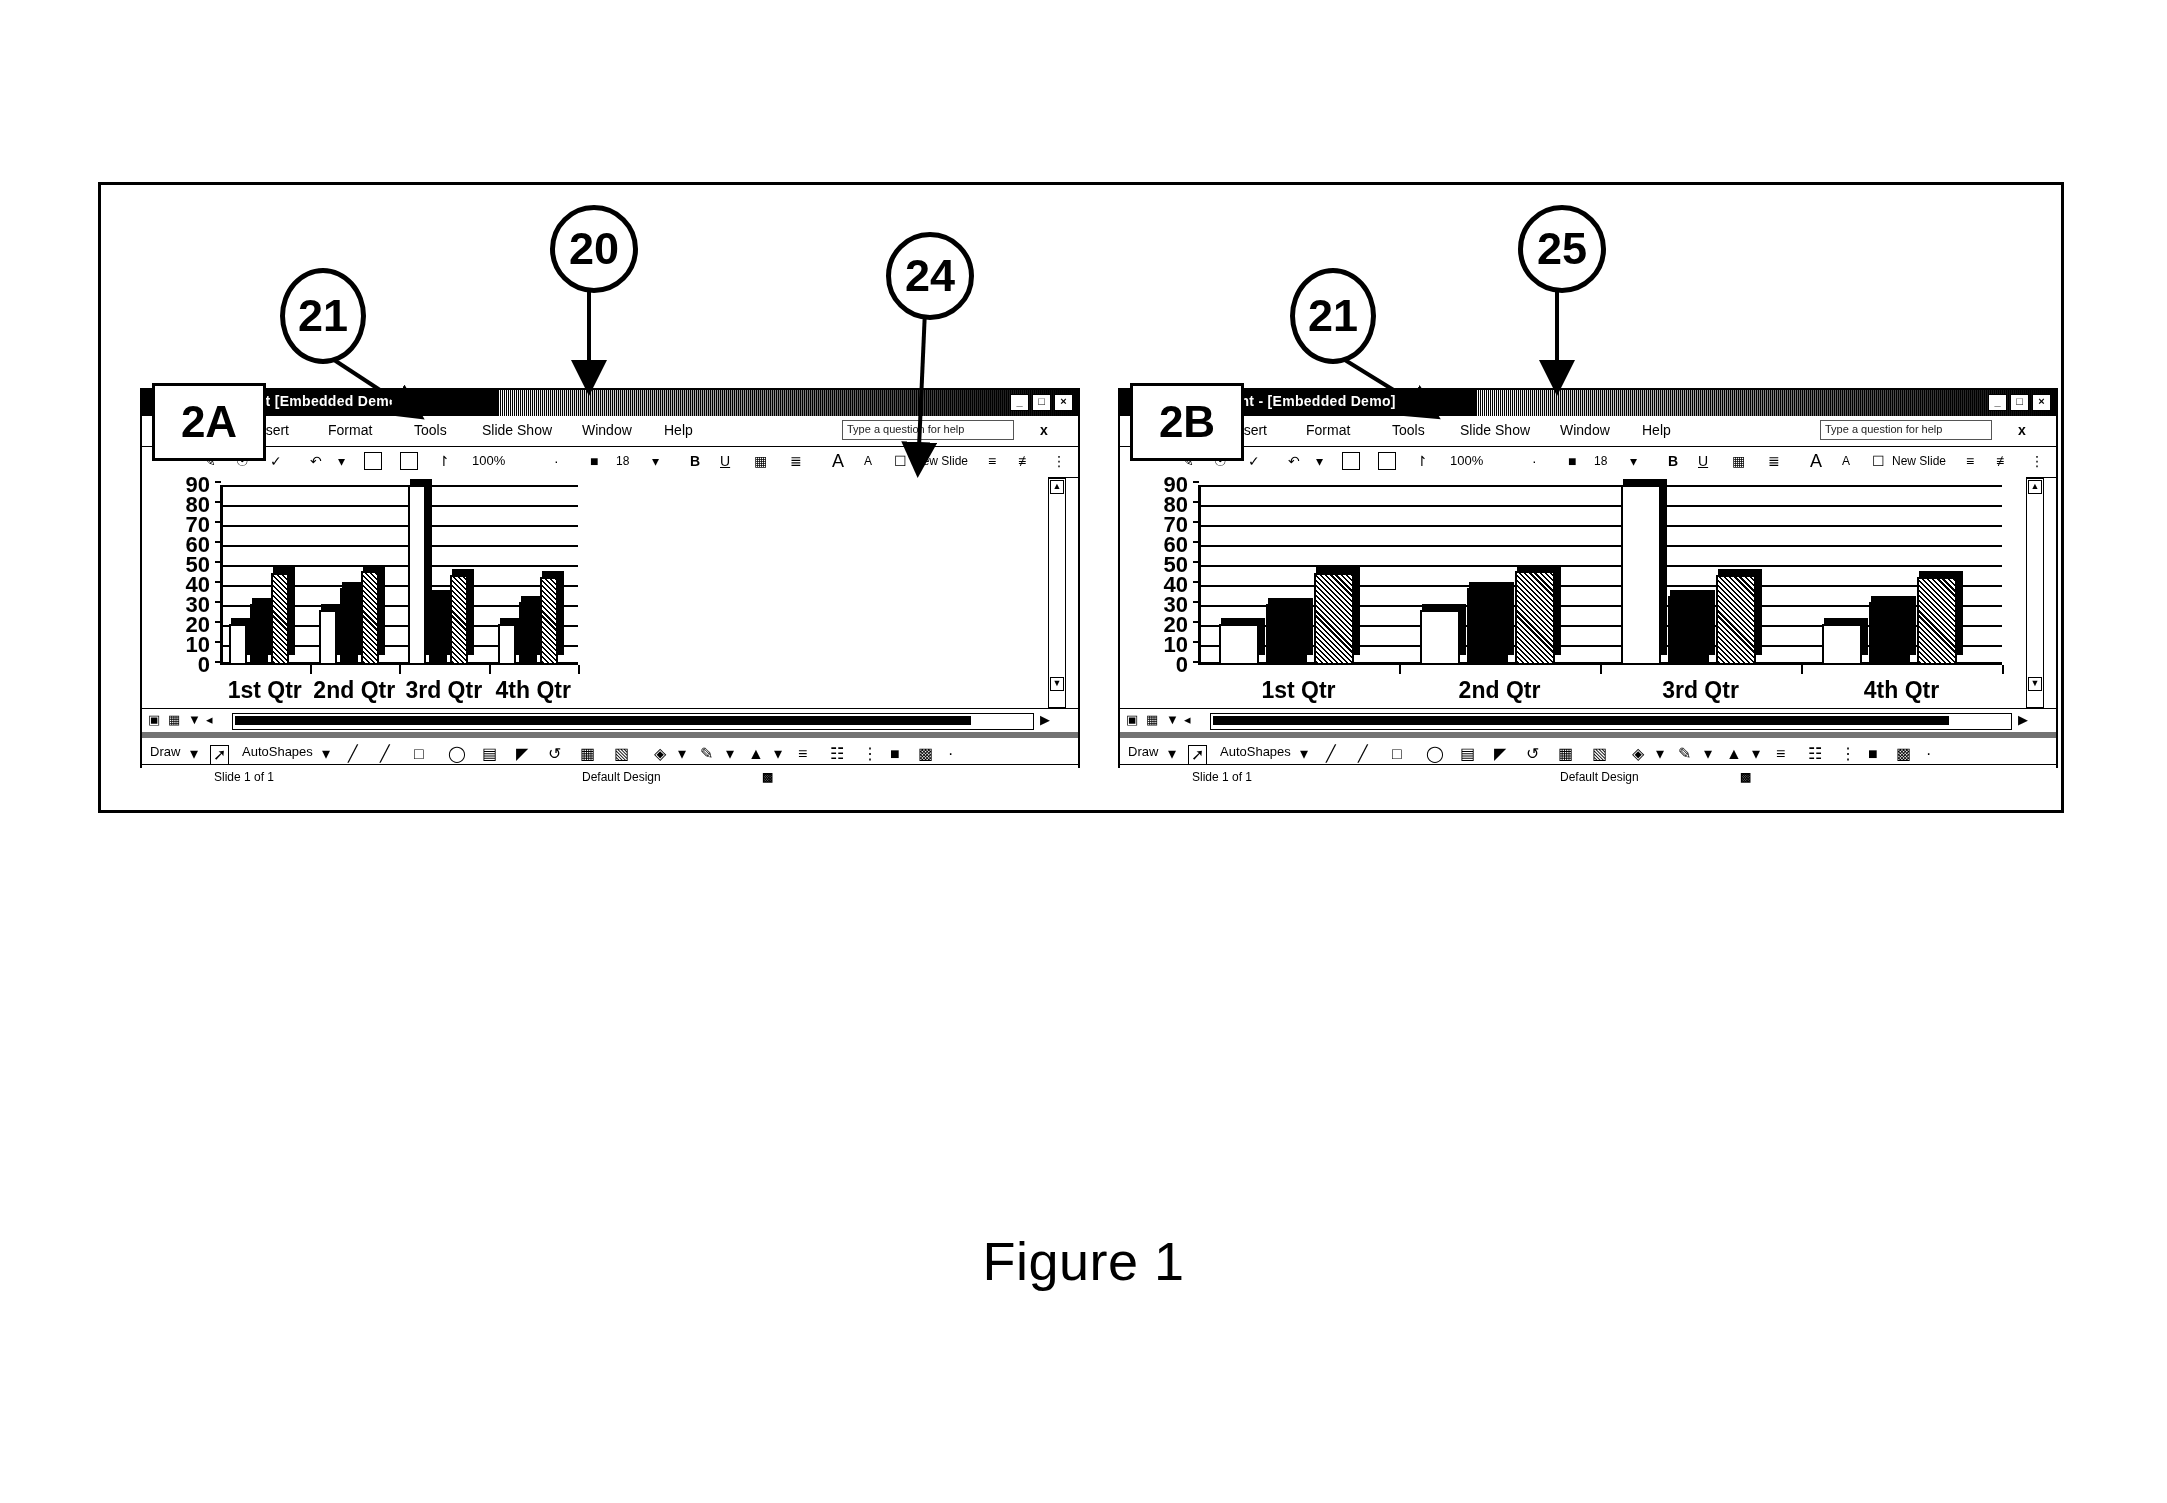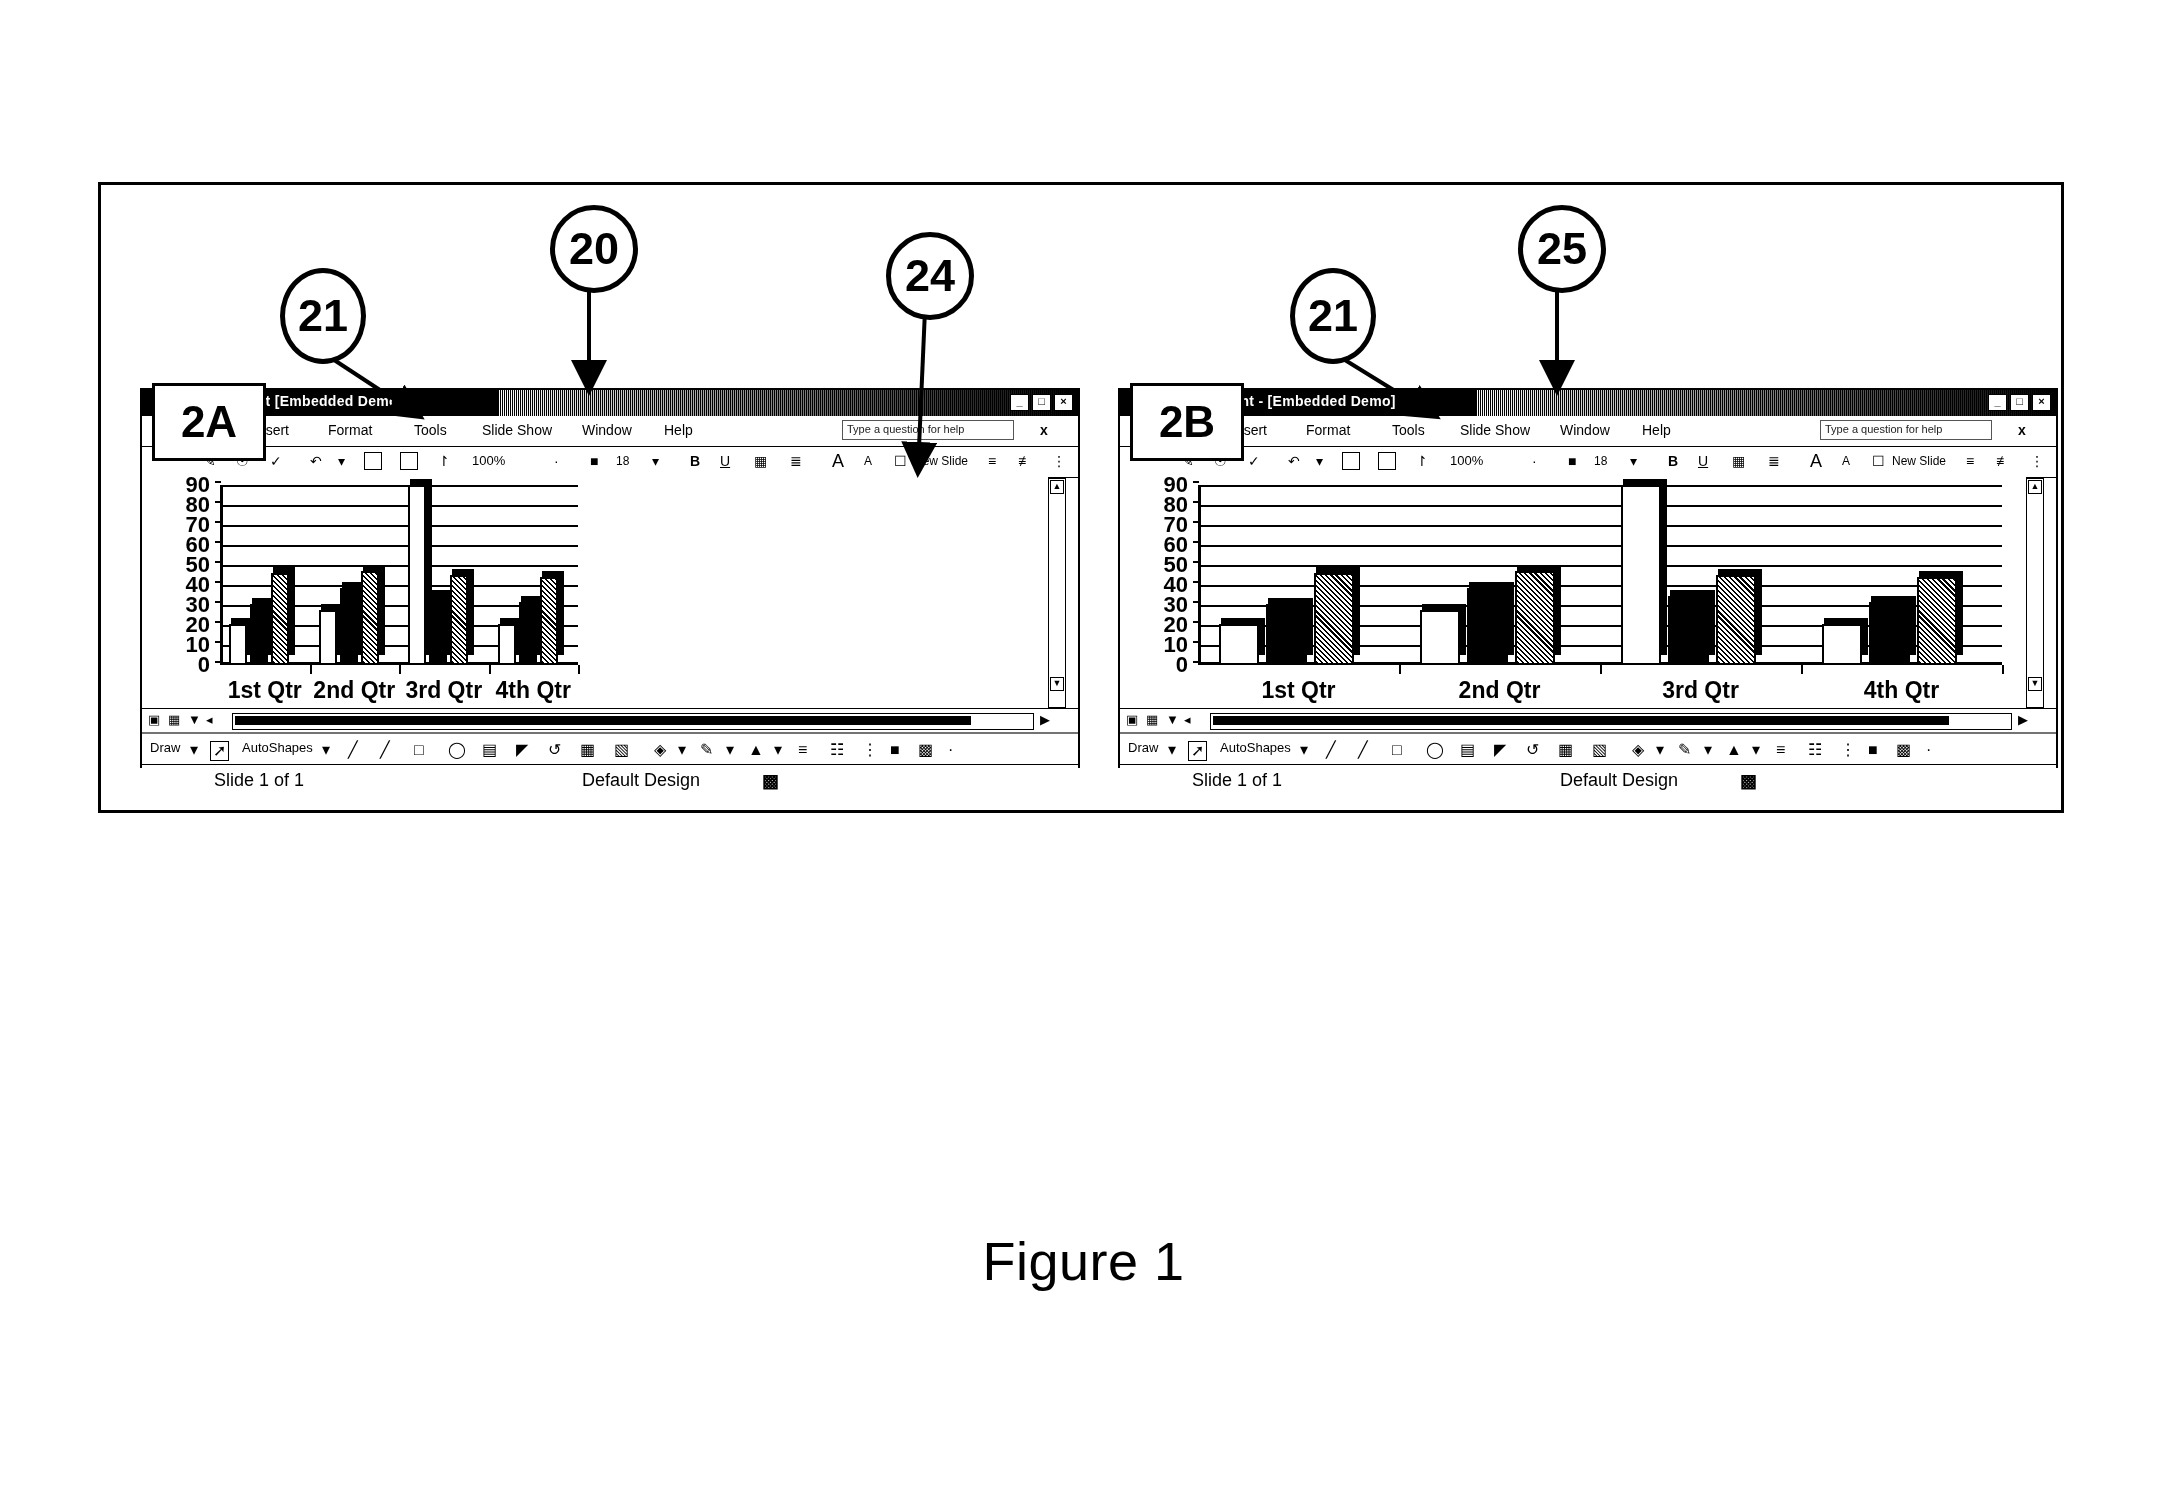--- a/index.html
+++ b/index.html
@@ -63,26 +63,26 @@
   .legend .sw.north{background-color:#fff;
       background-image:repeating-linear-gradient(45deg,#000 0 1.6px,#fff 1.6px 3.6px);}
   .legend .lt{font-size:25px;font-weight:bold;white-space:nowrap;}
 
   
   .viewbar{position:absolute;height:24px;border-top:1px solid #000;border-bottom:1px solid #000;background:#fff;}
   .viewbar .vi{position:absolute;top:3px;font-size:13px;}
   .hscroll{position:absolute;top:4px;height:15px;border:1px solid #000;background:#fff;}
   .hscroll .thumb{position:absolute;left:2px;top:2px;height:9px;background:#000;}
 
-  .drawbar{position:absolute;height:32px;border-top:2px solid #737373;background:#fff;}
+  .drawbar{position:absolute;height:32px;border-top:6px solid #737373;background:#fff;}
   .drawbar .di{position:absolute;top:6px;font-size:13px;white-space:nowrap;}
   .drawbar .shape{position:absolute;top:7px;font-size:16px;line-height:18px;}
 
   .statusbar{position:absolute;height:26px;background:#fff;border-top:1px solid #000;}
-  .statusbar .si{position:absolute;top:5px;font-size:18px;white-space:nowrap;}
+  .statusbar .si{position:absolute;top:5px;font-size:12px;white-space:nowrap;}
 
   .vscroll{position:absolute;width:16px;border:1px solid #000;background:#fff;}
   .vscroll .vb{position:absolute;left:1px;width:12px;height:12px;border:1px solid #000;font-size:9px;
                text-align:center;line-height:10px;}
 
   
   .tagbox{position:absolute;border:3px solid #000;background:#fff;z-index:60;
           display:flex;align-items:center;justify-content:center;
           font-size:44px;font-weight:bold;font-family:"Liberation Sans",sans-serif;}
 

